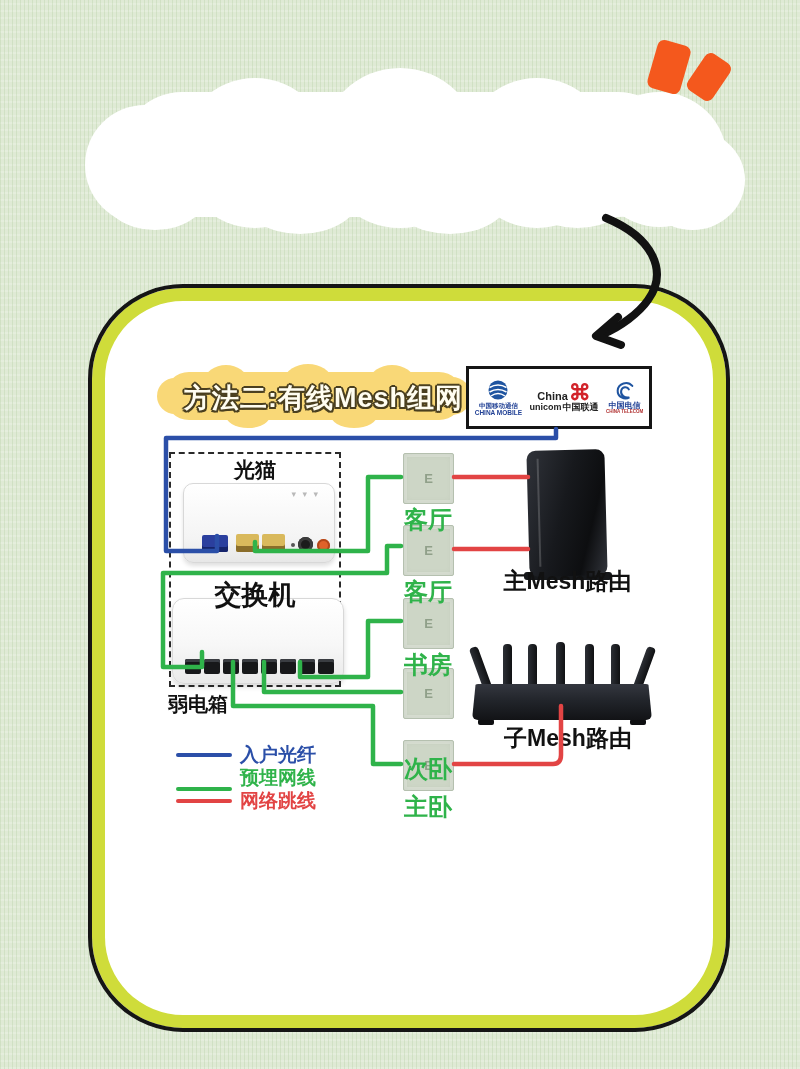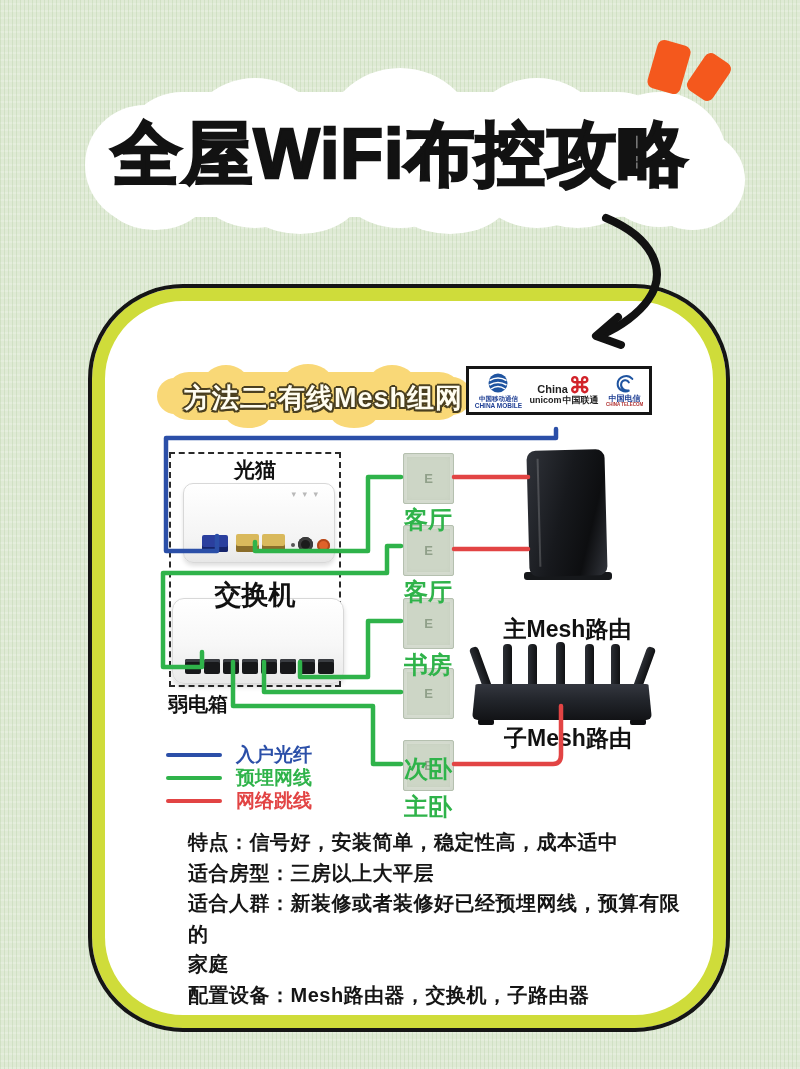--- a/index.html
+++ b/index.html
@@ -23,21 +23,21 @@
     box-shadow:inset 0 0 0 13px #cfdc3a;z-index:10;}
   
   .bubble{position:absolute;left:165px;top:372px;width:298px;height:48px;
     background:#f9d877;border-radius:26px;z-index:20;}
   .bubble .scallop{position:absolute;background:#f9d877;border-radius:50%;}
   .bubble-text{position:absolute;left:0;right:0;top:8px;text-align:right;
     font-size:27px;font-weight:900;color:#fffdf0;letter-spacing:1px;
     text-shadow:-2px 0 #4a3f1f,2px 0 #4a3f1f,0 -2px #4a3f1f,0 2px #4a3f1f,
       -1.5px -1.5px #4a3f1f,1.5px -1.5px #4a3f1f,-1.5px 1.5px #4a3f1f,1.5px 1.5px #4a3f1f;}
   
-  .logo-box{position:absolute;left:466px;top:366px;width:186px;height:49px;
+  .logo-box{position:absolute;left:466px;top:366px;width:186px;height:63px;
     background:#fff;border:3px solid #151515;display:flex;align-items:center;
     justify-content:space-around;z-index:20;box-sizing:border-box;padding:2px;}
   .carrier{display:flex;flex-direction:column;align-items:center;line-height:1.05;}
   .tiny{font-size:6.5px;font-weight:700;color:#1f3f94;white-space:nowrap;}
   .unicom-row{display:flex;align-items:flex-end;gap:1px;}
   .unicom-cn{font-size:9px;font-weight:800;color:#222;}
   .knot{font-size:22px;line-height:20px;color:#d2232a;font-weight:700;}
   
   .dashed-box{position:absolute;left:169px;top:452px;width:172px;height:235px;
     border:2.5px dashed #2a2a2a;z-index:12;box-sizing:border-box;}
@@ -64,21 +64,21 @@
     border-radius:9px;transform:rotate(-1.5deg);}
   .tower .edge{position:absolute;left:10px;top:8px;width:2px;height:108px;background:rgba(255,255,255,.18);}
   .tower-base{position:absolute;left:524px;top:572px;width:88px;height:8px;background:#16181b;border-radius:3px;z-index:14;}
   .antenna{position:absolute;width:9px;height:44px;background:linear-gradient(90deg,#2c2f35,#101113);
     border-radius:4px 4px 2px 2px;z-index:14;}
   .rbody{position:absolute;left:472px;top:684px;width:180px;height:36px;z-index:15;
     background:linear-gradient(180deg,#34373f 0%,#22252b 45%,#121316 100%);
     border-radius:6px;clip-path:polygon(2% 0,98% 0,100% 100%,0 100%);}
   .rfoot{position:absolute;top:719px;width:16px;height:6px;background:#0e0f11;z-index:14;border-radius:2px;}
   
-  .legend-row{position:absolute;left:166px;display:flex;align-items:center;gap:14px;z-index:22;}
+  .legend-row{position:absolute;left:176px;display:flex;align-items:center;gap:8px;z-index:22;}
   .legend-line{width:56px;height:4px;border-radius:2px;}
   .legend-label{font-size:19px;font-weight:800;}
   
   .notes{position:absolute;left:188px;top:827px;width:500px;z-index:22;
     font-size:20px;font-weight:700;color:#151515;line-height:30.5px;letter-spacing:.5px;}
   .lines-layer{position:absolute;left:0;top:0;z-index:30;pointer-events:none;}
   .arrow-layer{position:absolute;left:0;top:0;z-index:45;pointer-events:none;}
 </style>
 </head>
 <body>
@@ -91,21 +91,20 @@
     <div class="blob" style="left:320px;top:68px;width:160px;height:160px;"></div>
     <div class="blob" style="left:462px;top:78px;width:150px;height:150px;"></div>
     <div class="blob" style="left:592px;top:92px;width:135px;height:135px;"></div>
     <div class="blob" style="left:640px;top:130px;width:105px;height:100px;"></div>
     <div class="blob" style="left:100px;top:148px;width:110px;height:82px;"></div>
     <div class="blob" style="left:240px;top:156px;width:120px;height:78px;"></div>
     <div class="blob" style="left:390px;top:158px;width:120px;height:76px;"></div>
     <div class="blob" style="left:520px;top:148px;width:115px;height:80px;"></div>
     <div class="blob" style="left:120px;top:92px;width:560px;height:125px;border-radius:62px;"></div>
   </div>
-  <div class="poster-title">全屋WiFi布控攻略</div>
 
   <div class="spark" style="left:652px;top:42px;width:34px;height:50px;transform:rotate(16deg);"></div>
   <div class="spark" style="left:694px;top:55px;width:30px;height:44px;transform:rotate(34deg);"></div>
 
   <div class="card"></div>
 
   <div class="bubble">
     <div class="scallop" style="left:-8px;top:6px;width:36px;height:36px;"></div>
     <div class="scallop" style="left:40px;top:-7px;width:42px;height:30px;"></div>
     <div class="scallop" style="left:120px;top:-8px;width:46px;height:30px;"></div>
@@ -192,54 +191,47 @@
   <div class="plate-label" style="top:753px;">次卧</div>
   <div class="plate" style="top:740px;">
       <span>E</span>
     </div>
   <div class="plate-label" style="top:791px;">主卧</div>
 
   <div class="tower">
       <div class="edge"></div>
     </div>
   <div class="tower-base"></div>
-  <div class="dev-label" style="left:500px;top:614px;width:135px;font-size:23px;">主Mesh路由</div>
+  <div class="dev-label" style="left:500px;top:566px;width:135px;font-size:23px;">主Mesh路由</div>
 
   <div class="antenna" style="left:476px;top:646px;transform:rotate(-20deg);"></div>
   <div class="antenna" style="left:503px;top:644px;"></div>
   <div class="antenna" style="left:528px;top:644px;"></div>
   <div class="antenna" style="left:556px;top:642px;"></div>
   <div class="antenna" style="left:585px;top:644px;"></div>
   <div class="antenna" style="left:611px;top:644px;"></div>
   <div class="antenna" style="left:640px;top:646px;transform:rotate(20deg);"></div>
   <div class="rbody"></div>
   <div class="rfoot" style="left:478px;"></div>
   <div class="rfoot" style="left:630px;"></div>
   <div class="dev-label" style="left:493px;top:723px;width:150px;font-size:23px;">子Mesh路由</div>
 
   <div class="legend-row" style="top:742px;">
     <div class="legend-line" style="background:#2b4fa8;"></div>
     <span class="legend-label" style="color:#2b4fa8;">入户光纤</span>
   </div>
-  <div class="legend-row" style="top:765px;">
+  <div class="legend-row" style="top:765px;align-items:flex-end;">
     <div class="legend-line" style="background:#2fb34a;"></div>
     <span class="legend-label" style="color:#2fb34a;">预埋网线</span>
   </div>
   <div class="legend-row" style="top:788px;">
     <div class="legend-line" style="background:#e24444;"></div>
     <span class="legend-label" style="color:#e24444;">网络跳线</span>
   </div>
 
-  <div class="notes">
-    <div>特点：信号好，安装简单，稳定性高，成本适中</div>
-    <div>适合房型：三房以上大平层</div>
-    <div>适合人群：新装修或者装修好已经预埋网线，预算有限的</div>
-    <div>家庭</div>
-    <div>配置设备：Mesh路由器，交换机，子路由器</div>
-  </div>
 
   <svg class="lines-layer" width="800" height="1069">
     <path d="M556 429 L556 438 L166 438 L166 551 L217 551 L217 536" stroke="#2b4fa8" stroke-width="4.5" fill="none" stroke-linejoin="round" stroke-linecap="round"></path>
     <path d="M255 542 L255 551 L368 551 L368 477 L401 477" stroke="#2fb34a" stroke-width="4.5" fill="none" stroke-linejoin="round" stroke-linecap="round"></path>
     <path d="M401 546 L387 546 L387 573 L163 573 L163 667 L202 667 L202 652" stroke="#2fb34a" stroke-width="4.5" fill="none" stroke-linejoin="round" stroke-linecap="round"></path>
     <path d="M300 662 L300 677 L368 677 L368 621 L401 621" stroke="#2fb34a" stroke-width="4.5" fill="none" stroke-linejoin="round" stroke-linecap="round"></path>
     <path d="M264 662 L264 692 L401 692" stroke="#2fb34a" stroke-width="4.5" fill="none" stroke-linejoin="round" stroke-linecap="round"></path>
     <path d="M233 662 L233 706 L373 706 L373 764 L401 764" stroke="#2fb34a" stroke-width="4.5" fill="none" stroke-linejoin="round" stroke-linecap="round"></path>
     <path d="M454 477 L528 477" stroke="#e24444" stroke-width="4.5" fill="none" stroke-linecap="round"></path>
     <path d="M454 549 L528 549" stroke="#e24444" stroke-width="4.5" fill="none" stroke-linecap="round"></path>

